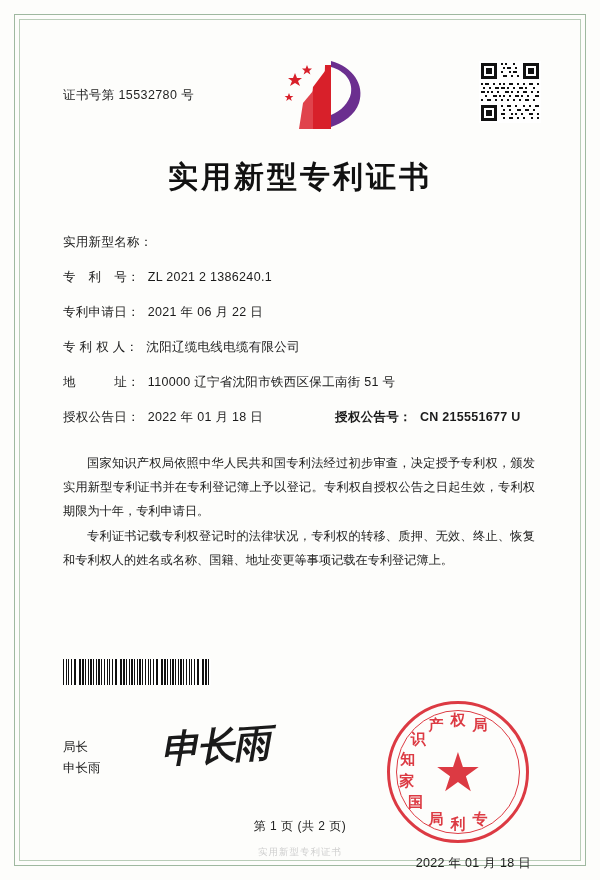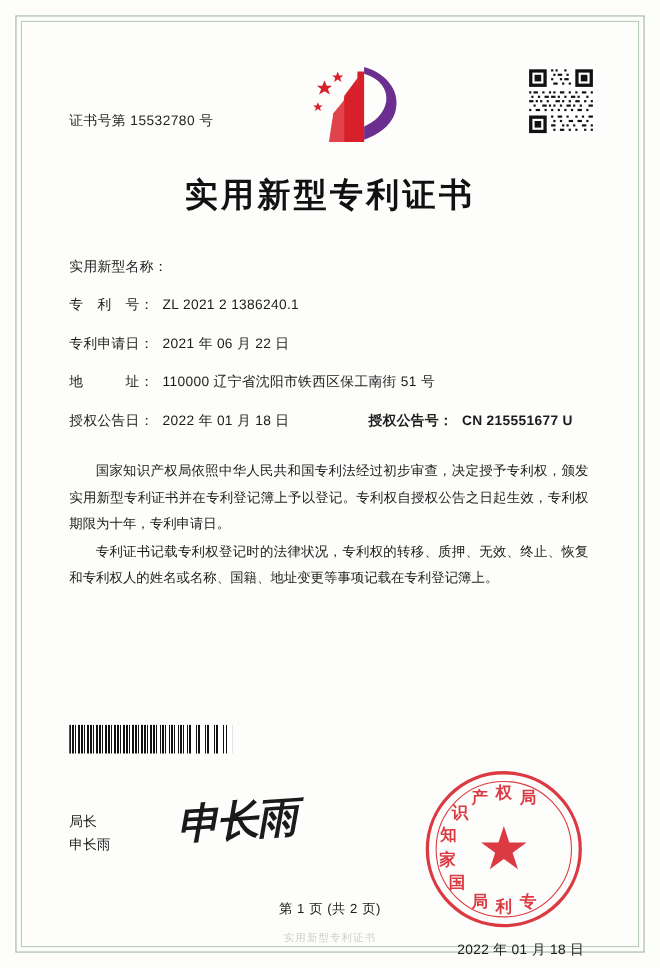--- a/index.html
+++ b/index.html
@@ -39,21 +39,20 @@
   .header {
     position: relative;
     height: 92px;
   }
   .cert-no {
     position: absolute;
     left: 14px; top: 40px;
     font-size: 12.5px;
     letter-spacing: 0.4px;
     color: #1f1f1f;
-    margin-top: 15px;
   }
   .logo {
     position: absolute;
     left: 232px; top: 10px;
     width: 90px; height: 78px;
   }
   .qr {
     position: absolute;
     right: 10px; top: 14px;
     width: 62px; height: 62px;
@@ -356,20 +355,24 @@
       </div>
       <div class="field-row">
         <span class="field-label">专　利　号：</span>
         <span class="field-value">ZL 2021 2 1386240.1</span>
       </div>
       <div class="field-row">
         <span class="field-label">专利申请日：</span>
         <span class="field-value">2021 年 06 月 22 日</span>
       </div>
       <div class="field-row">
+        <span class="field-label">专 利 权 人：</span>
+        <span class="field-value">沈阳辽缆电线电缆有限公司</span>
+      </div>
+      <div class="field-row">
         <span class="field-label">地　　　址：</span>
         <span class="field-value">110000  辽宁省沈阳市铁西区保工南街 51 号</span>
       </div>
       <div class="field-row double">
         <span class="field-label">授权公告日：</span>
         <span class="field-value">2022 年 01 月 18 日</span>
         <span class="second-group">
           <span class="field-label">授权公告号：</span>
           <span class="field-value">CN 215551677 U</span>
         </span>

